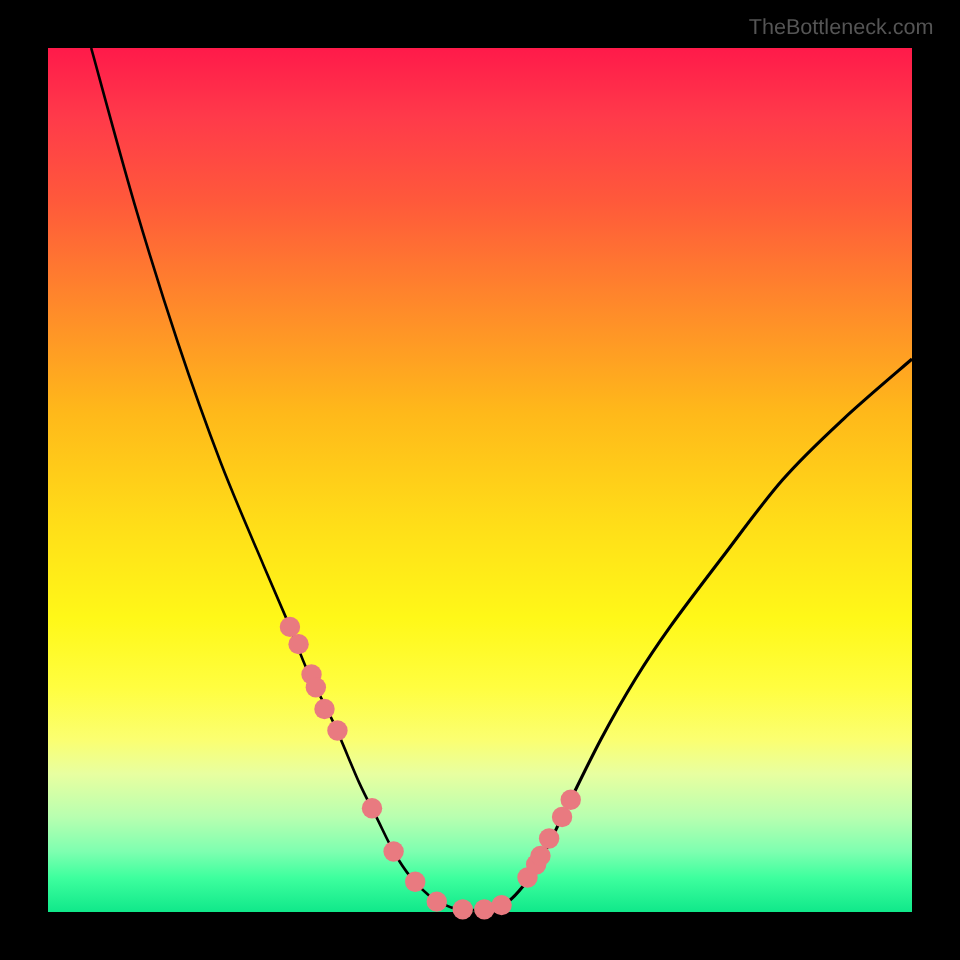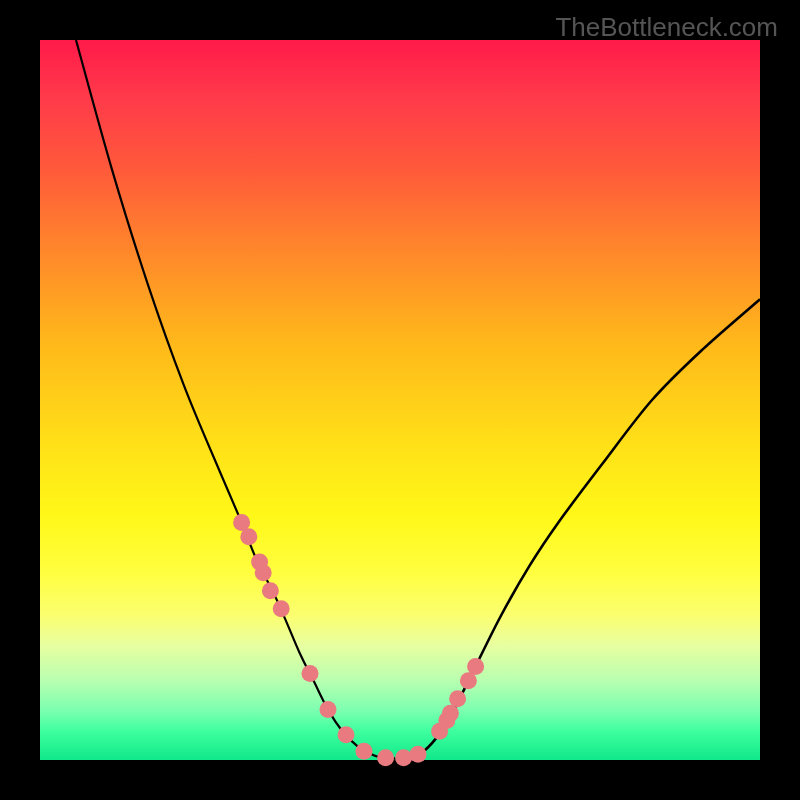--- a/index.html
+++ b/index.html
@@ -8,21 +8,21 @@
     height: 800px;
     background: #000;
     position: relative;
     font-family: Arial, sans-serif;
   }
   .watermark {
     position: absolute;
     top: 12px;
     right: 22px;
     color: #555;
-    font-size: 26px;
+    font-size: 18px;
     font-weight: 500;
     z-index: 10;
   }
   .plot-area {
     position: absolute;
     top: 40px;
     left: 40px;
     width: 720px;
     height: 720px;
     background: linear-gradient(to bottom,

